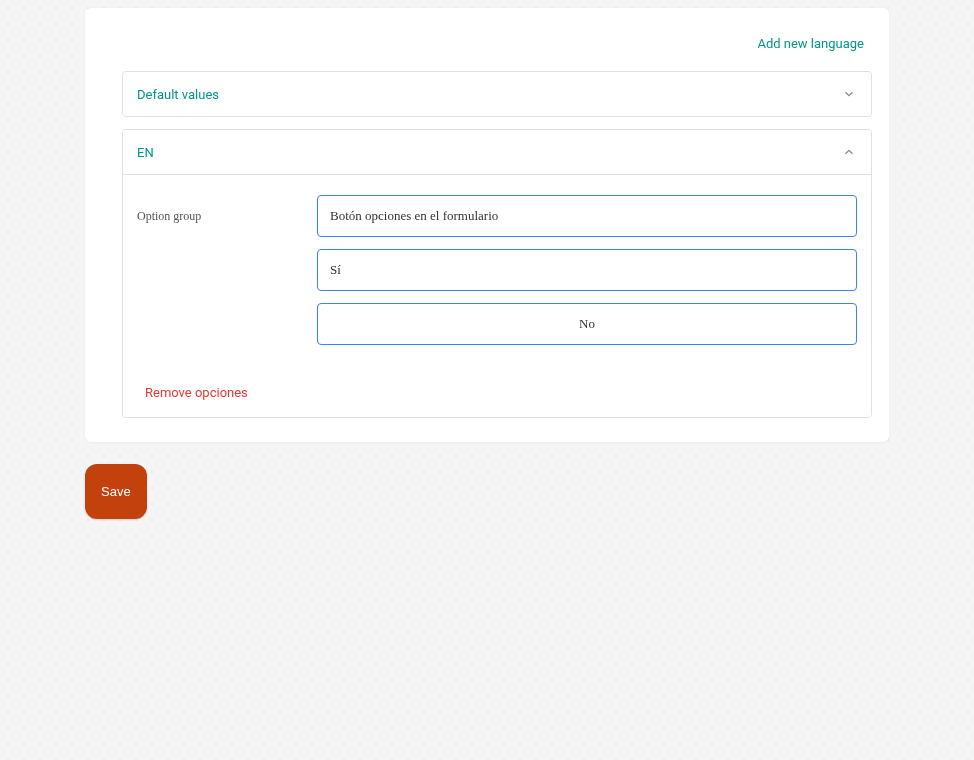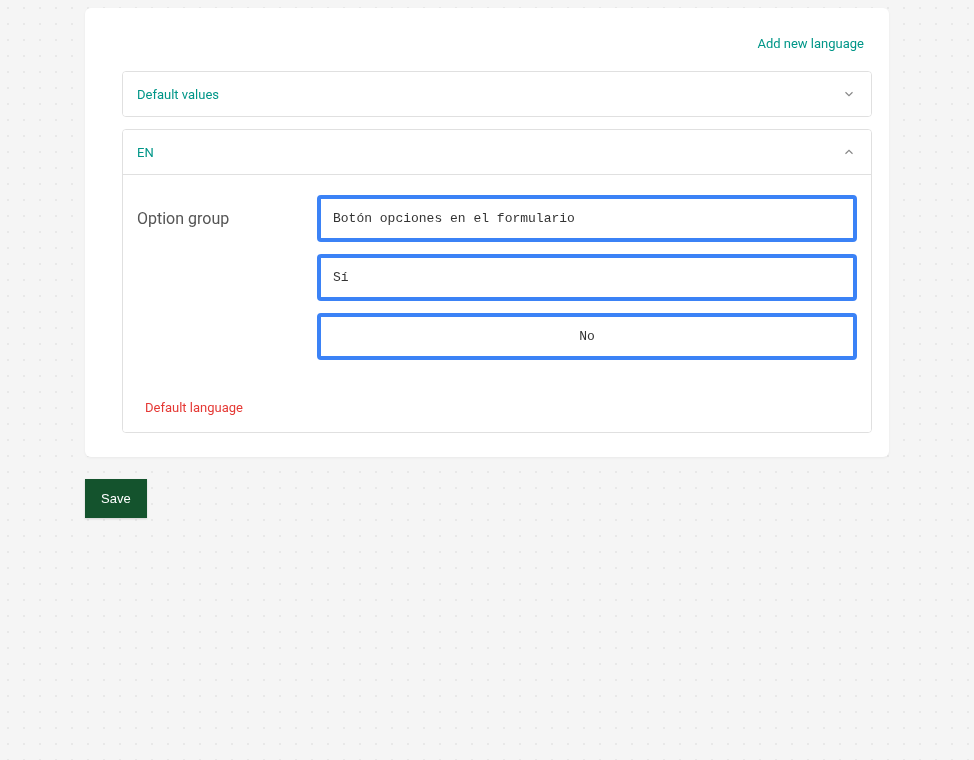--- a/index.html
+++ b/index.html
@@ -76,59 +76,60 @@
     color: #333;
     margin-bottom: 24px;
   }
   .form-row {
     display: flex;
     align-items: flex-start;
     margin-bottom: 12px;
   }
   .form-label {
     width: 180px;
-    font-size: 16px;
+    font-size: 12px;
     color: #555;
     padding-top: 14px;
+    font-family: Liberation Serif, serif;
   }
   .form-inputs {
     flex: 1;
   }
   .text-input {
     width: 100%;
     padding: 12px 12px;
-    border: 4px solid #3b82f6;
+    border: 1px solid #3b82f6;
     border-radius: 4px;
     font-size: 13px;
     color: #333;
     margin-bottom: 12px;
-    font-family: Liberation Mono, monospace;
+    font-family: Liberation Serif, serif;
     outline: none;
   }
   .text-input:last-child {
     margin-bottom: 0;
     text-align: center;
   }
   .remove-lang {
     color: #e53935;
     font-size: 13px;
     cursor: pointer;
     padding-left: 8px;
     margin-top: 16px;
     display: inline-block;
   }
   .save-row {
     margin-top: 22px;
   }
   .save-btn {
-    background: #14532d;
+    background: #c2410c;
     color: #fff;
     border: none;
-    border-radius: 0;
-    padding: 12px 16px;
+    border-radius: 12px;
+    padding: 20px 16px;
     font-size: 13px;
     cursor: pointer;
     box-shadow: 0 1px 2px rgba(0,0,0,0.15);
   }
 </style>
 </head>
 <body>
 
 <div class="card">
 
@@ -165,21 +166,21 @@
           <input type="text" class="text-input" value="Botón opciones en el formulario" style="">
           <input type="text" class="text-input" value="Sí" style="">
           <input type="text" class="text-input" value="No" style="">
         </div>
       </div>
 
       
       <div class="form-row">
       </div>
 
-      <span class="remove-lang">Default language</span>
+      <span class="remove-lang">Remove opciones</span>
     </div>
   </div>
 
 </div>
 
 <div class="save-row">
   <button class="save-btn">Save</button>
 </div>
 
 </body></html>

